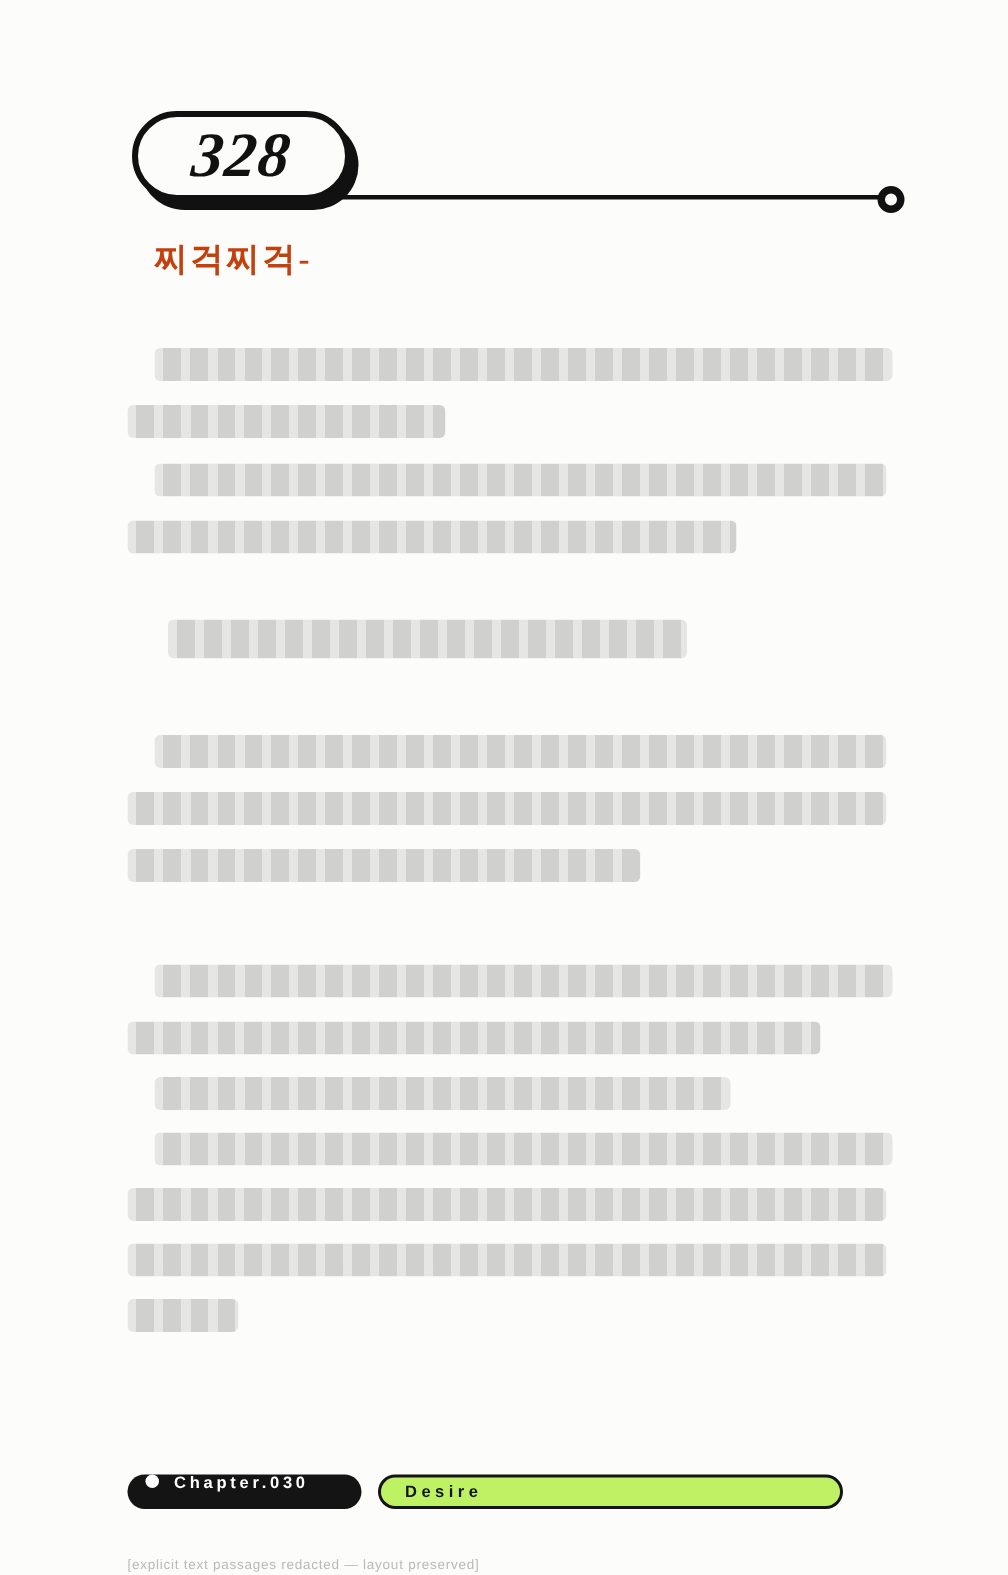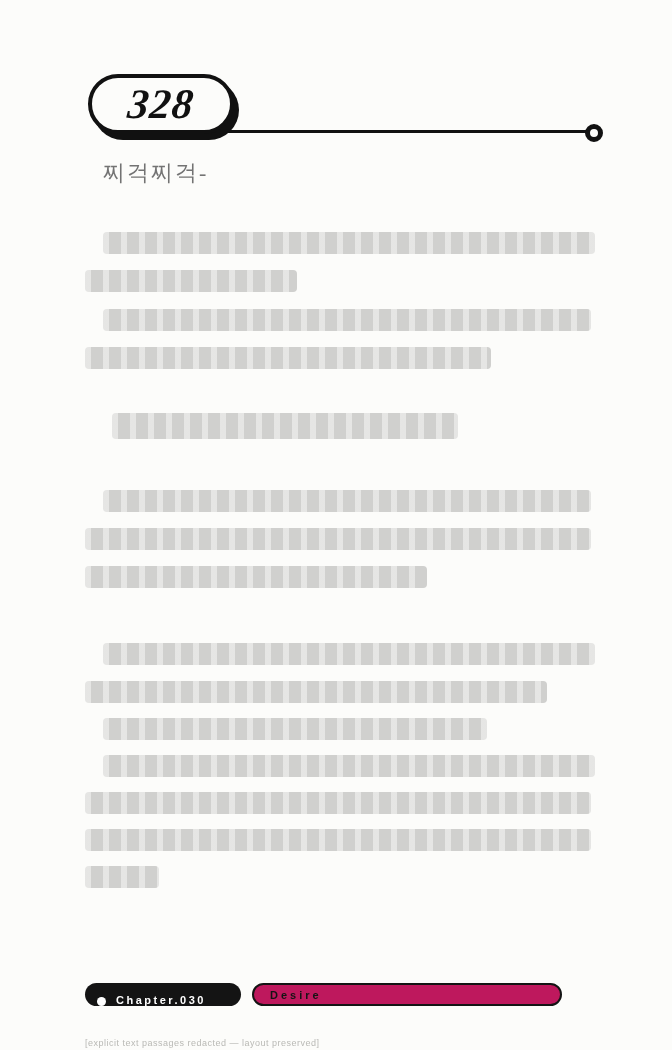--- a/index.html
+++ b/index.html
@@ -34,56 +34,56 @@
   }
   .header-ring{
     position:absolute;left:585px;top:124px;
     width:8px;height:8px;
     border:5px solid #111;border-radius:50%;
     background:#fcfcfa;
   }
   
   .sfx-line{
     position:absolute;left:103px;top:158px;
-    font-size:22px;letter-spacing:2px;color:#737373;
+    font-size:22px;letter-spacing:2px;color:#c2410c;font-weight:bold;
   }
   .redacted-bar{
     position:absolute;
     height:22px;
     background:#d8d8d6;
     border-radius:4px;
     background-image:repeating-linear-gradient(90deg,
       rgba(255,255,255,0.35) 0 6px, rgba(0,0,0,0.04) 6px 18px);
   }
   .redacted-bar.big{height:26px;}
   .redaction-note{
     position:absolute;left:85px;top:1022px;
     font-family:"Liberation Sans", sans-serif;
     font-size:9px;color:#b9b9b5;letter-spacing:0.5px;margin-top:16px;
   }
   
   .footer-chapter{
     position:absolute;left:85px;top:983px;
     width:156px;height:23px;
     background:#141414;border-radius:12px;
-    display:flex;align-items:flex-end;
+    display:flex;align-items:flex-start;
   }
   .footer-chapter .dot{
     width:9px;height:9px;border-radius:50%;
     background:#fff;margin-left:12px;margin-right:10px;
   }
   .footer-chapter .label{
     font-family:"Liberation Sans", sans-serif;
     font-size:11px;font-weight:bold;color:#fff;
     letter-spacing:2.5px;
   }
   .footer-series{
     position:absolute;left:252px;top:983px;
     width:306px;height:19px;
-    background:#be185d;
+    background:#bef264;
     border:2px solid #141414;border-radius:12px;
     display:flex;align-items:center;
   }
   .footer-series .label{
     font-family:"Liberation Sans", sans-serif;
     font-size:11px;font-weight:bold;color:#141414;
     letter-spacing:3px;margin-left:16px;
   }
 </style>
 </head>

